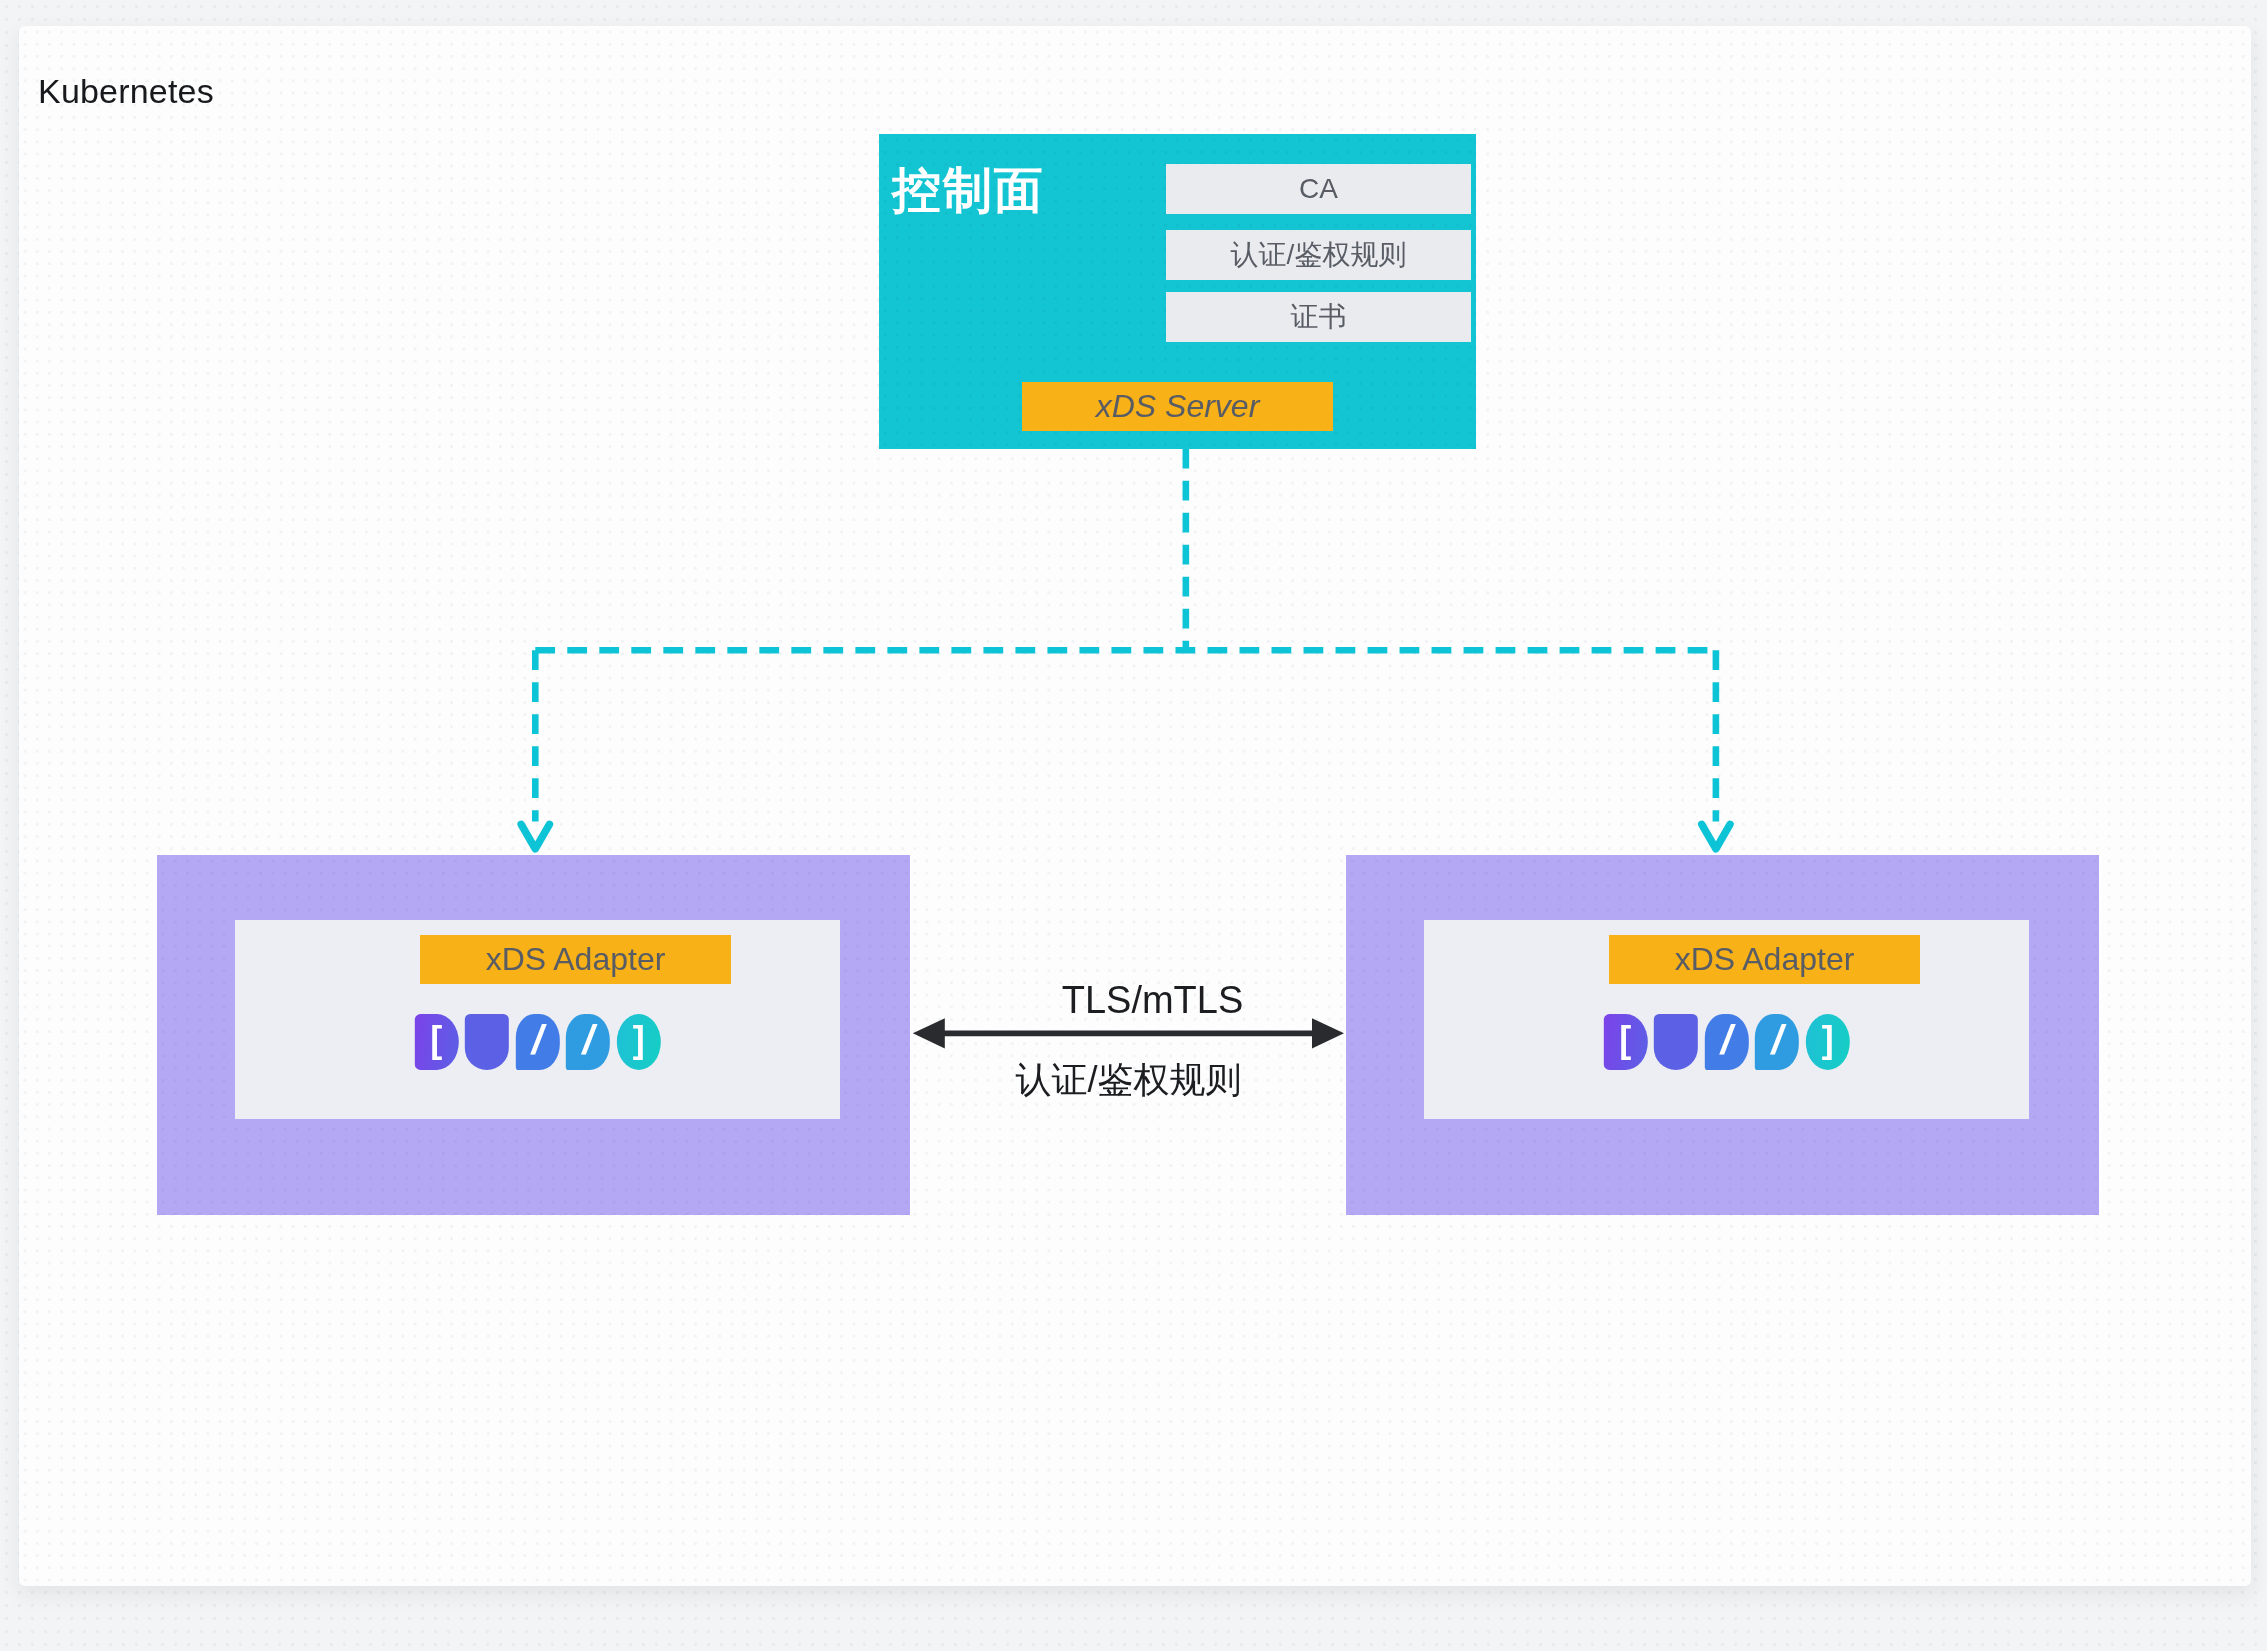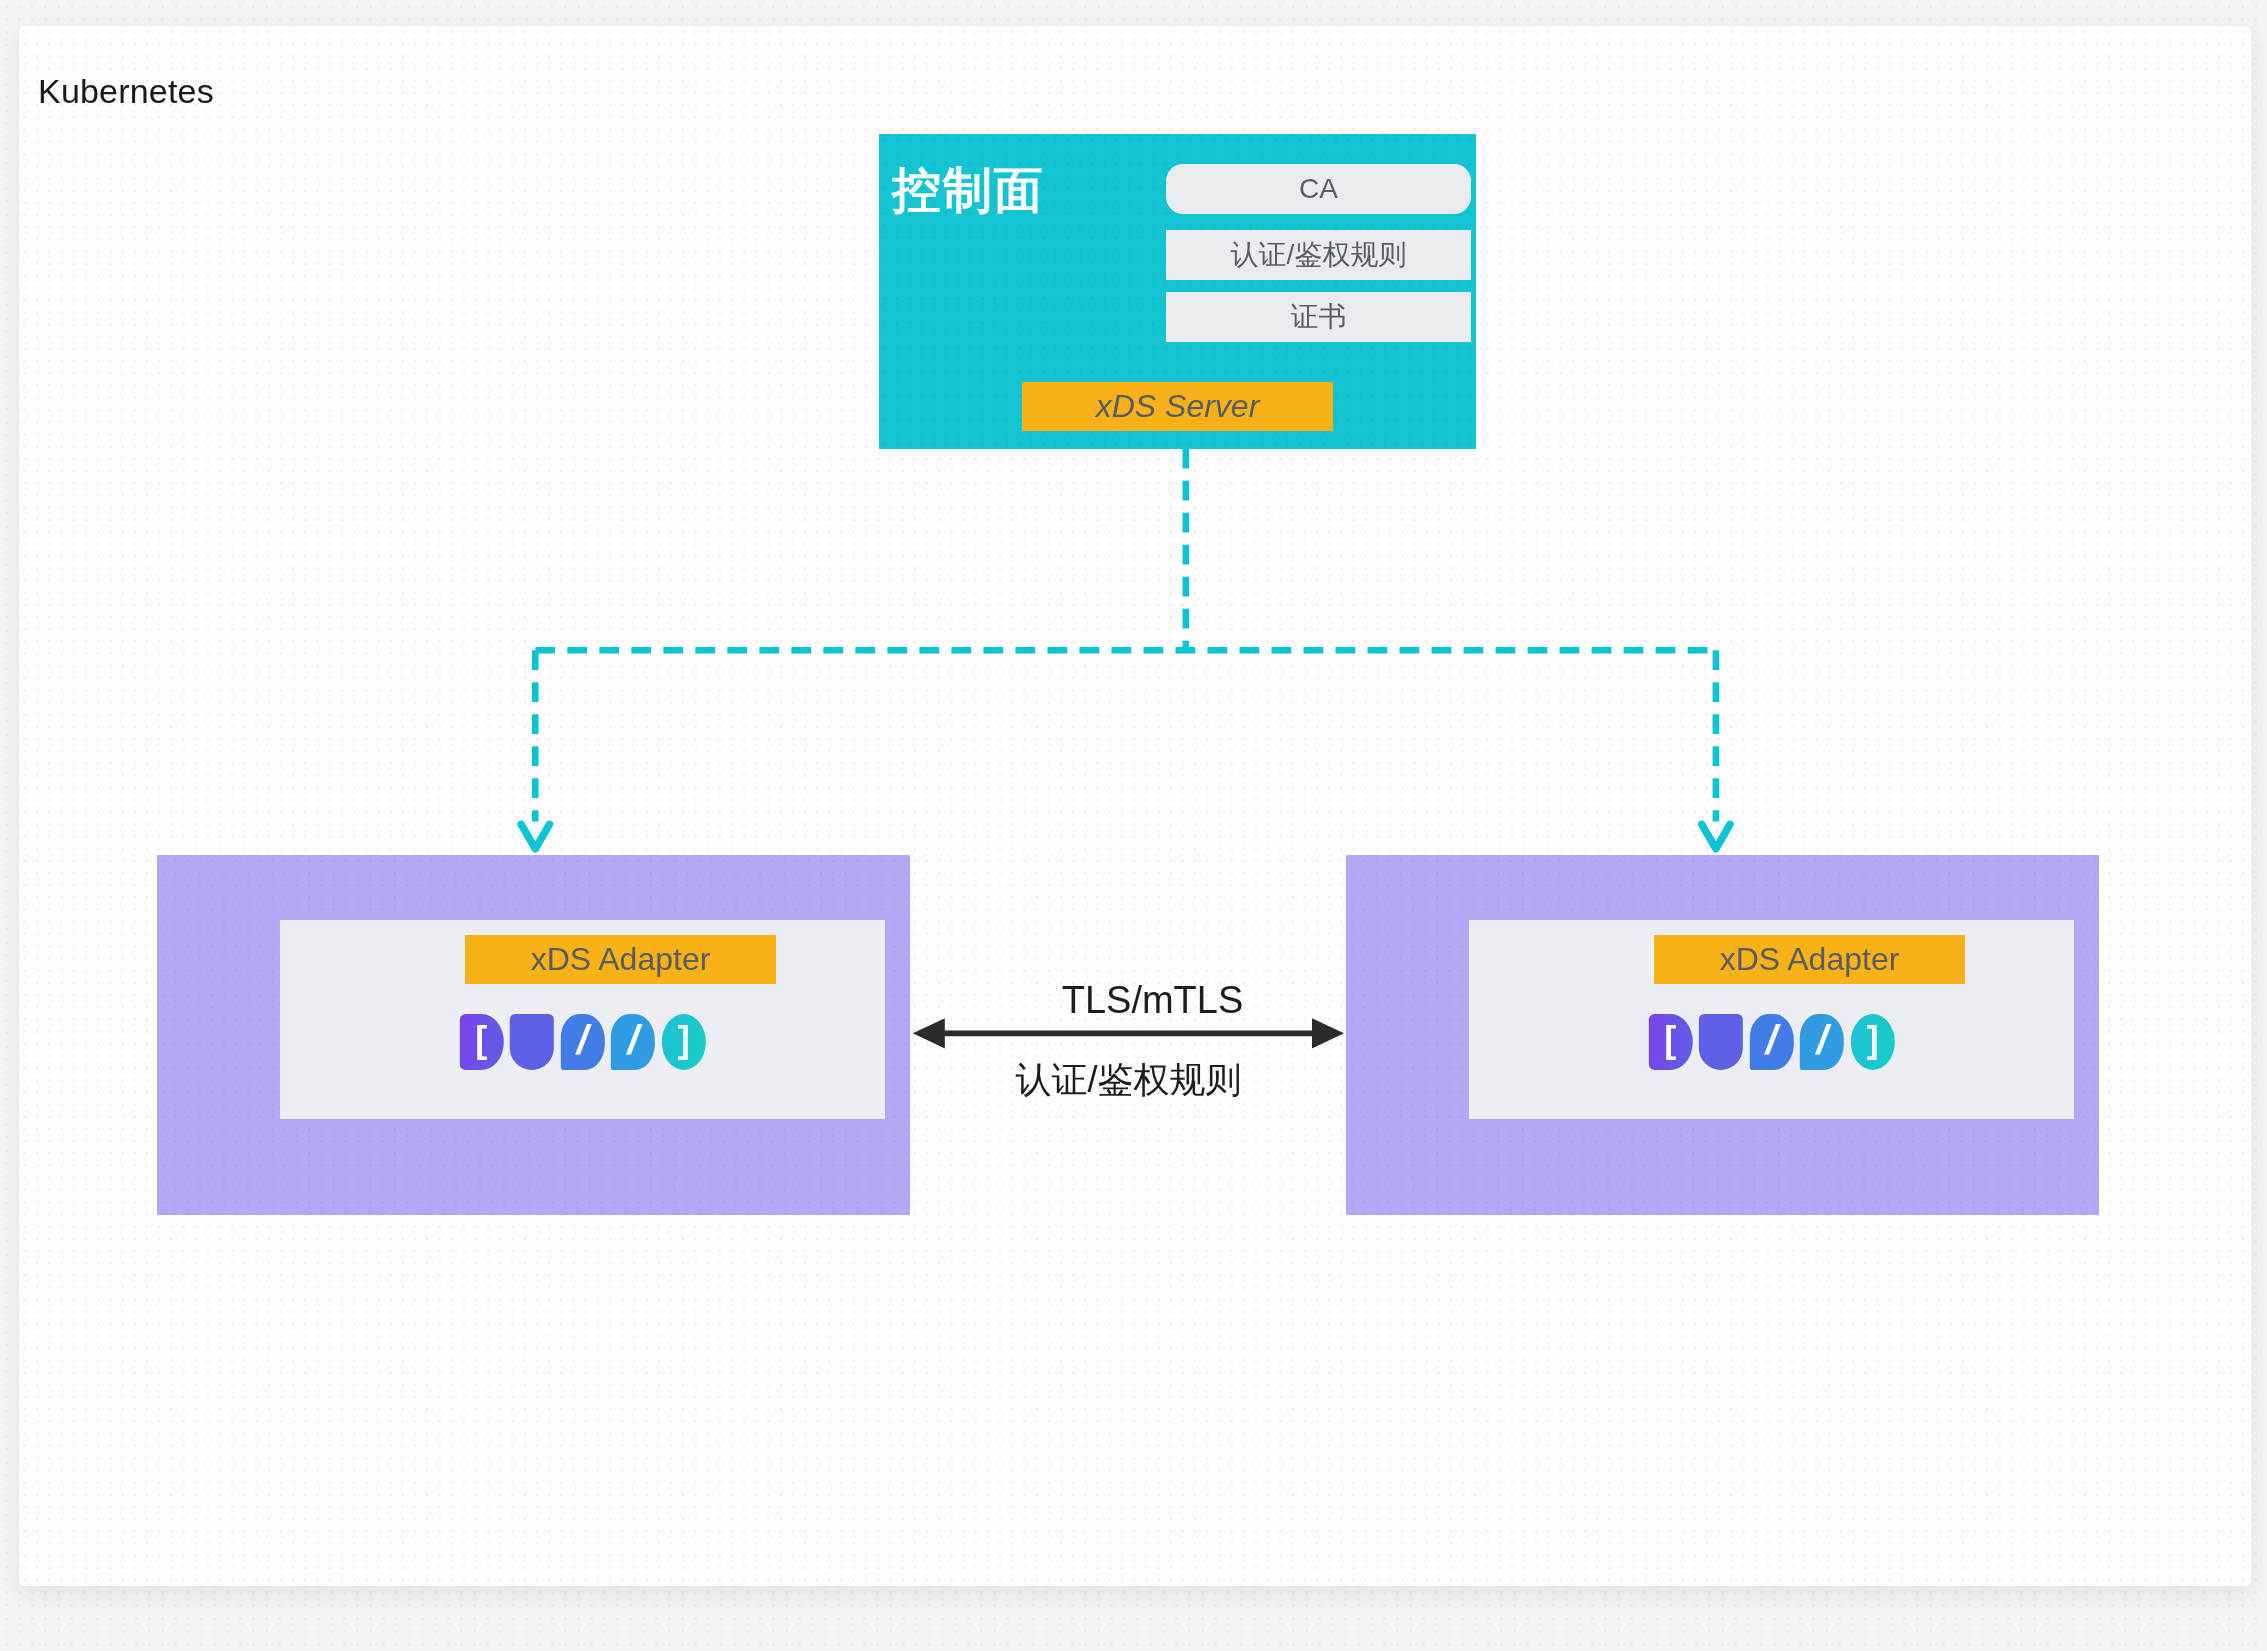--- a/index.html
+++ b/index.html
@@ -35,21 +35,21 @@
   .cp-title{
     position:absolute;left:13px;top:24px;
     font-size:49px;font-weight:700;color:#ffffff;letter-spacing:1.9px;
   }
   .cp-row{
     position:absolute;left:287px;width:305px;height:50px;
     background:var(--panel);
     display:flex;align-items:center;justify-content:center;
     font-size:28px;color:var(--boxtext);
   }
-  .cp-row.r1{top:30px;border-radius:17px;}
+  .cp-row.r1{top:30px;}
   .cp-row.r2{top:96px;}
   .cp-row.r3{top:158px;}
   .xds-server{
     position:absolute;left:143px;top:248px;width:311px;height:49px;
     background:var(--orange);
     display:flex;align-items:center;justify-content:center;
     font-size:32px;color:var(--boxtext);font-style:italic;
   }
   
   svg.overlay{position:absolute;left:0;top:0;pointer-events:none;}
@@ -63,21 +63,20 @@
     position:absolute;top:829px;width:753px;height:360px;
     background:var(--purple);
     background-image:radial-gradient(rgba(60,40,120,0.05) 1.5px, transparent 1.5px);
     background-size:12.2px 12.2px;
   }
   .node.left{left:138px;}
   .node.right{left:1327px;}
   .node-inner{
     position:absolute;left:78px;top:65px;width:605px;height:199px;
     background:var(--inner);
-    margin-left:45px;
   }
   .xds-adapter{
     position:absolute;left:185px;top:15px;width:311px;height:49px;
     background:var(--orange);
     display:flex;align-items:center;justify-content:center;
     font-size:32px;color:var(--boxtext);
   }
   
   .dubbo-logo{
     position:absolute;top:94px;left:50%;transform:translateX(-50%);

